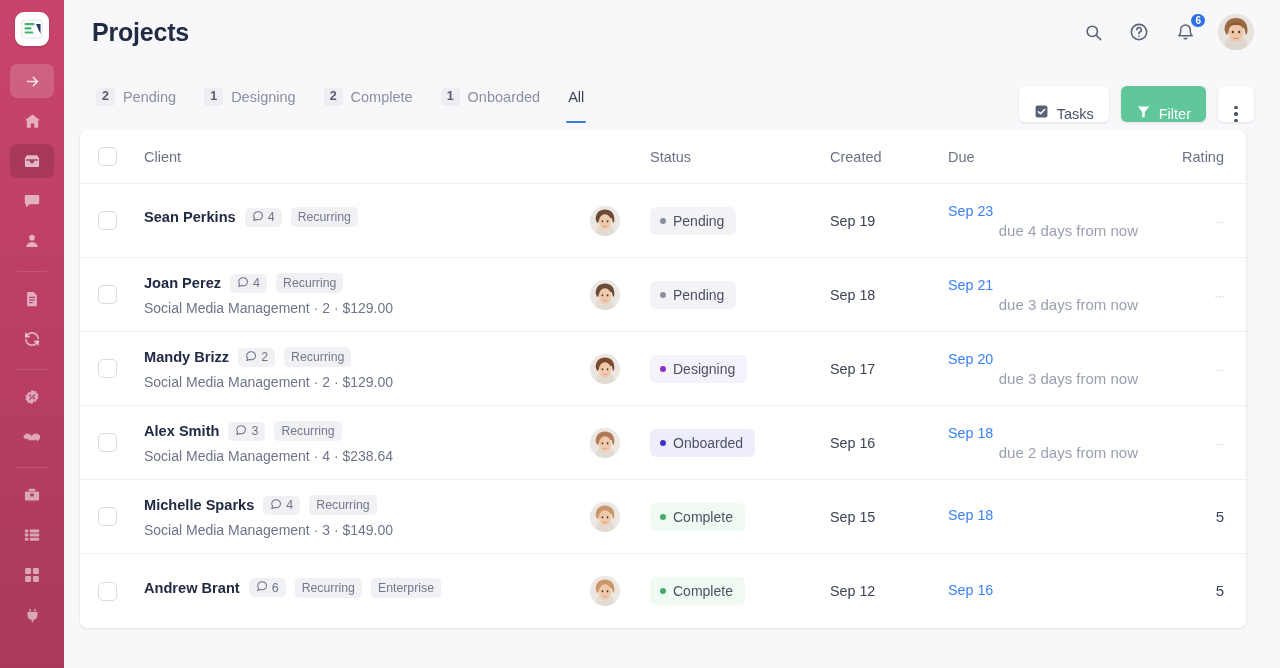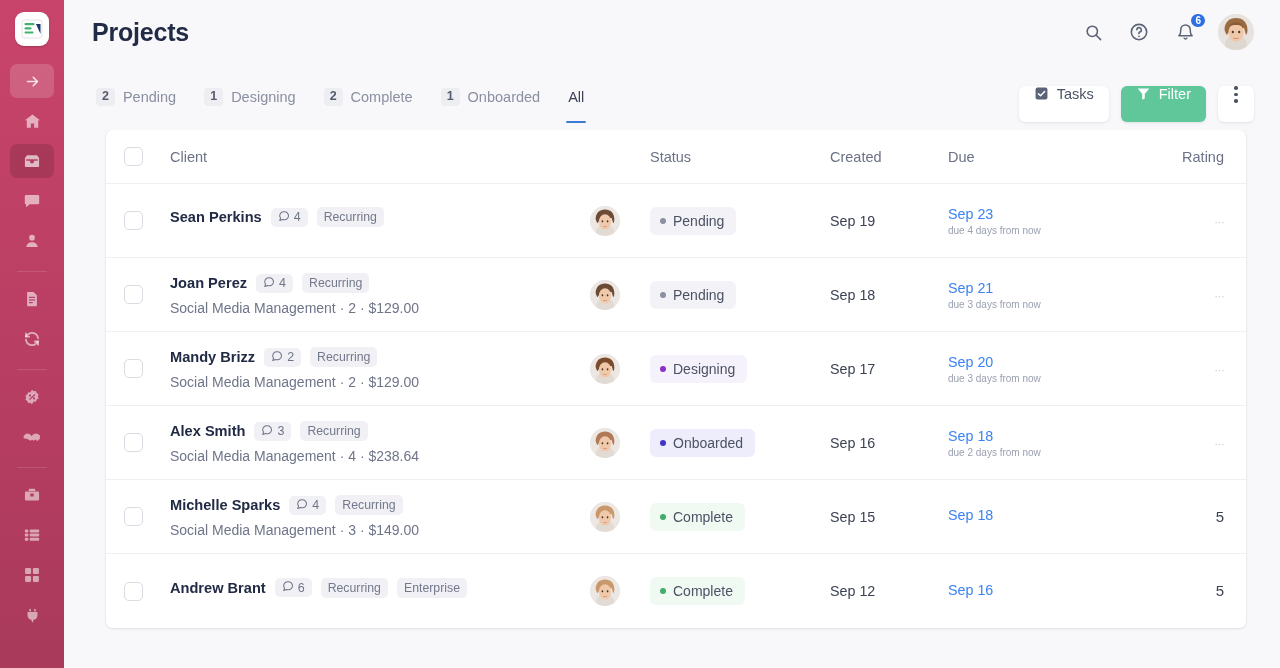--- a/index.html
+++ b/index.html
@@ -93,42 +93,42 @@
   .tab.active .tlabel { color: #3b4253; }
   .tab.active::after {
     content: ""; position: absolute; left: 12px; right: 12px; bottom: 6px;
     height: 2px; background: #3f7ad6; border-radius: 2px;
   }
   .tabrow-spacer { flex: 1; }
   .tabrow-actions { display: flex; align-items: center; gap: 12px; }
 
   .btn {
     height: 36px; border-radius: 6px; border: none;
-    display: flex; align-items: flex-start; gap: 8px;
+    display: flex; align-items: flex-end; gap: 8px;
     padding: 0 15px; cursor: pointer;
     font-size: 14.5px; font-family: inherit;
   }
   .btn-white {
     background: #ffffff; color: #4b5264;
     box-shadow: 0 1px 3px rgba(30,30,60,.10);
   }
   .btn-green {
     background: #5fc79a; color: #ffffff;
     box-shadow: 0 1px 3px rgba(30,30,60,.10);
   }
   .btn-dots {
     width: 36px; height: 36px; justify-content: center; padding: 0;
     background: #ffffff; box-shadow: 0 1px 3px rgba(30,30,60,.10);
     color: #5b6376;
   }
   .dot-stack { display: flex; flex-direction: column; gap: 3px; align-items: center; }
   .dot-stack i { width: 3.5px; height: 3.5px; border-radius: 50%; background: #4b5264; display: block; }
 
   
-  .card-wrap { padding: 0 34px 0 42px; flex: 1; overflow: hidden; }
+  .card-wrap { padding: 0 34px 0 16px; flex: 1; overflow: hidden; }
   .card {
     background: #ffffff; border-radius: 7px;
     box-shadow: 0 1px 3px rgba(30,30,60,.09), 0 0 0 1px rgba(30,30,60,.02);
     overflow: hidden;
   }
   .row {
     display: flex; align-items: center;
     height: 74px; padding: 0 22px 0 18px;
     border-bottom: 1px solid #f0eff3;
   }
@@ -170,21 +170,21 @@
 
   .status-badge {
     display: inline-flex; align-items: center; gap: 7px;
     border-radius: 6px; padding: 6px 12px 6px 10px;
     font-size: 14px;
   }
   .status-badge .sdot { width: 6px; height: 6px; border-radius: 50%; display: block; }
 
   .date-main { font-size: 14.3px; color: #3b4253; }
   .due-main { font-size: 14.3px; color: #3b82f6; margin-bottom: 3px; }
-  .due-sub { font-size: 10px; color: #9aa0b0; }
+  .due-sub { font-size: 15px; color: #9aa0b0; text-align: right; }
   .rating-val { font-size: 15px; color: #3b4253; }
   .rating-empty { font-size: 13px; color: #cfd2db; letter-spacing: -1px; }
 
   svg { shape-rendering: geometricPrecision; }
 </style>
 </head>
 <body>
 
 <div class="app">
 

